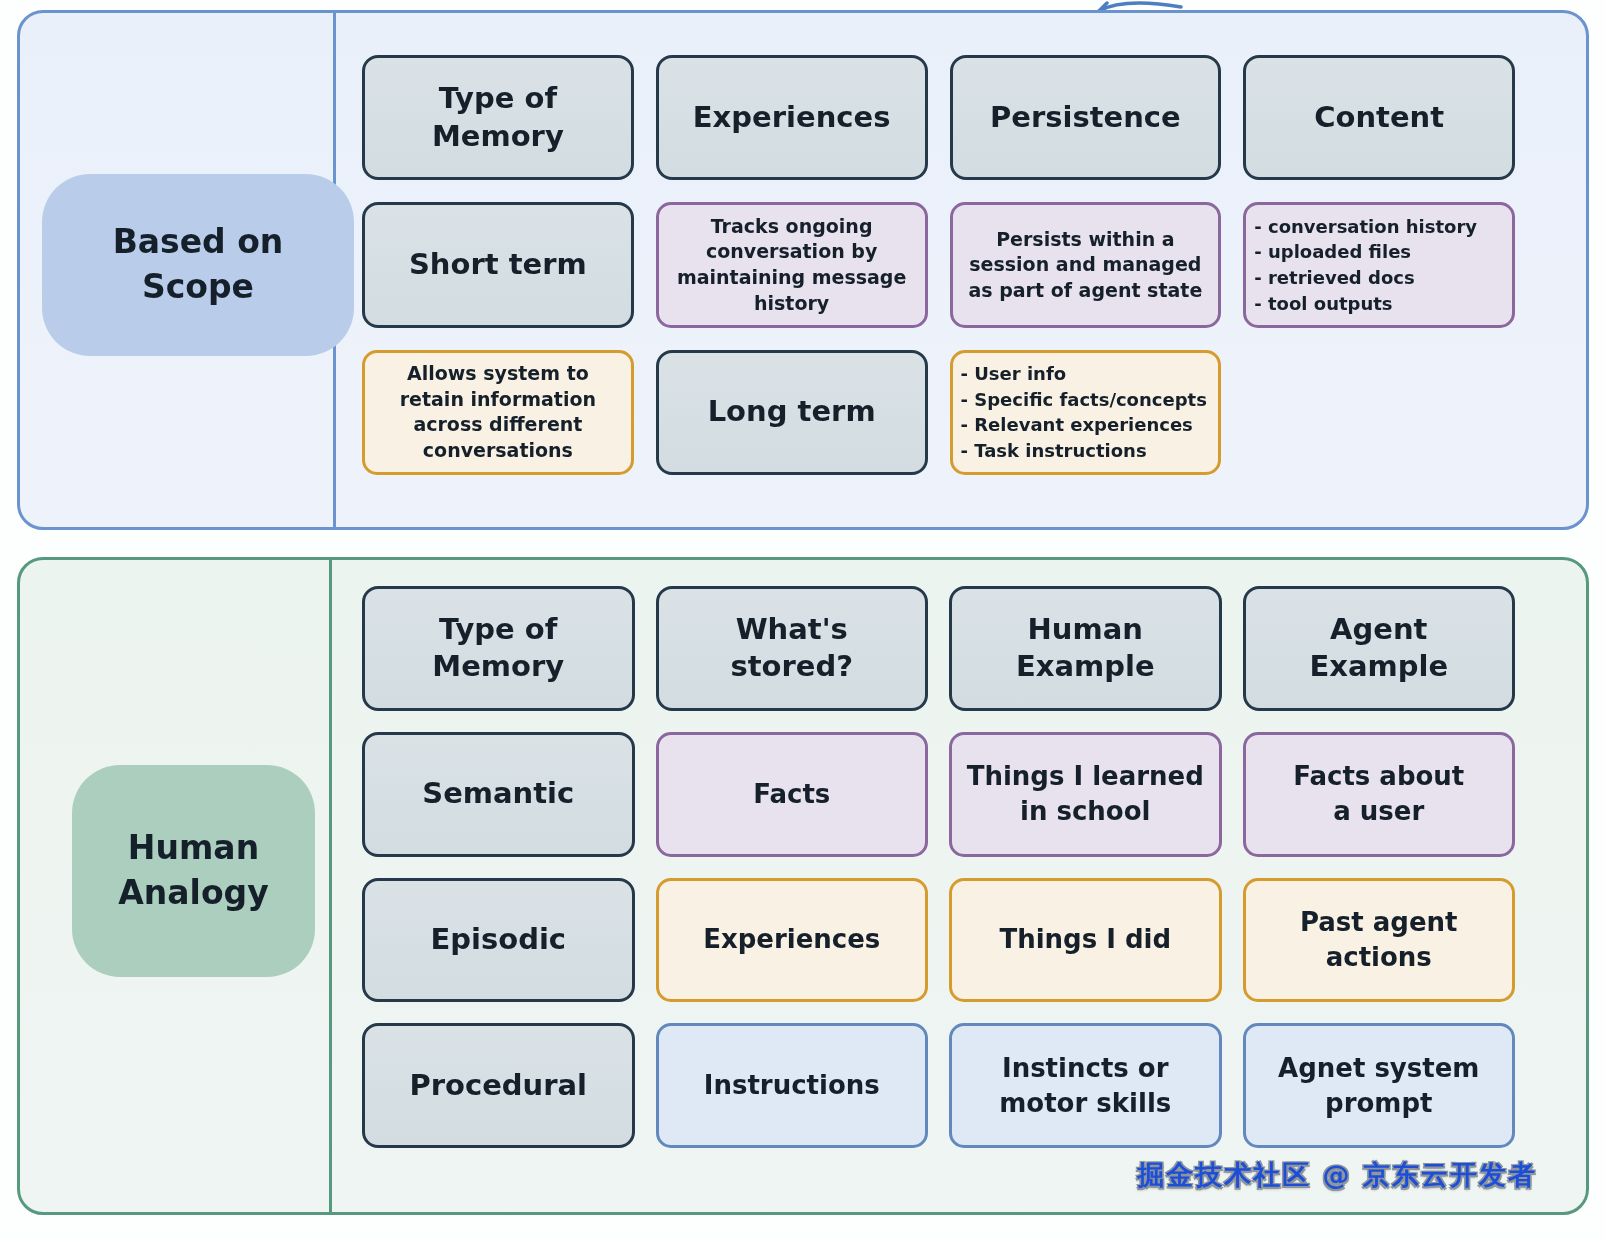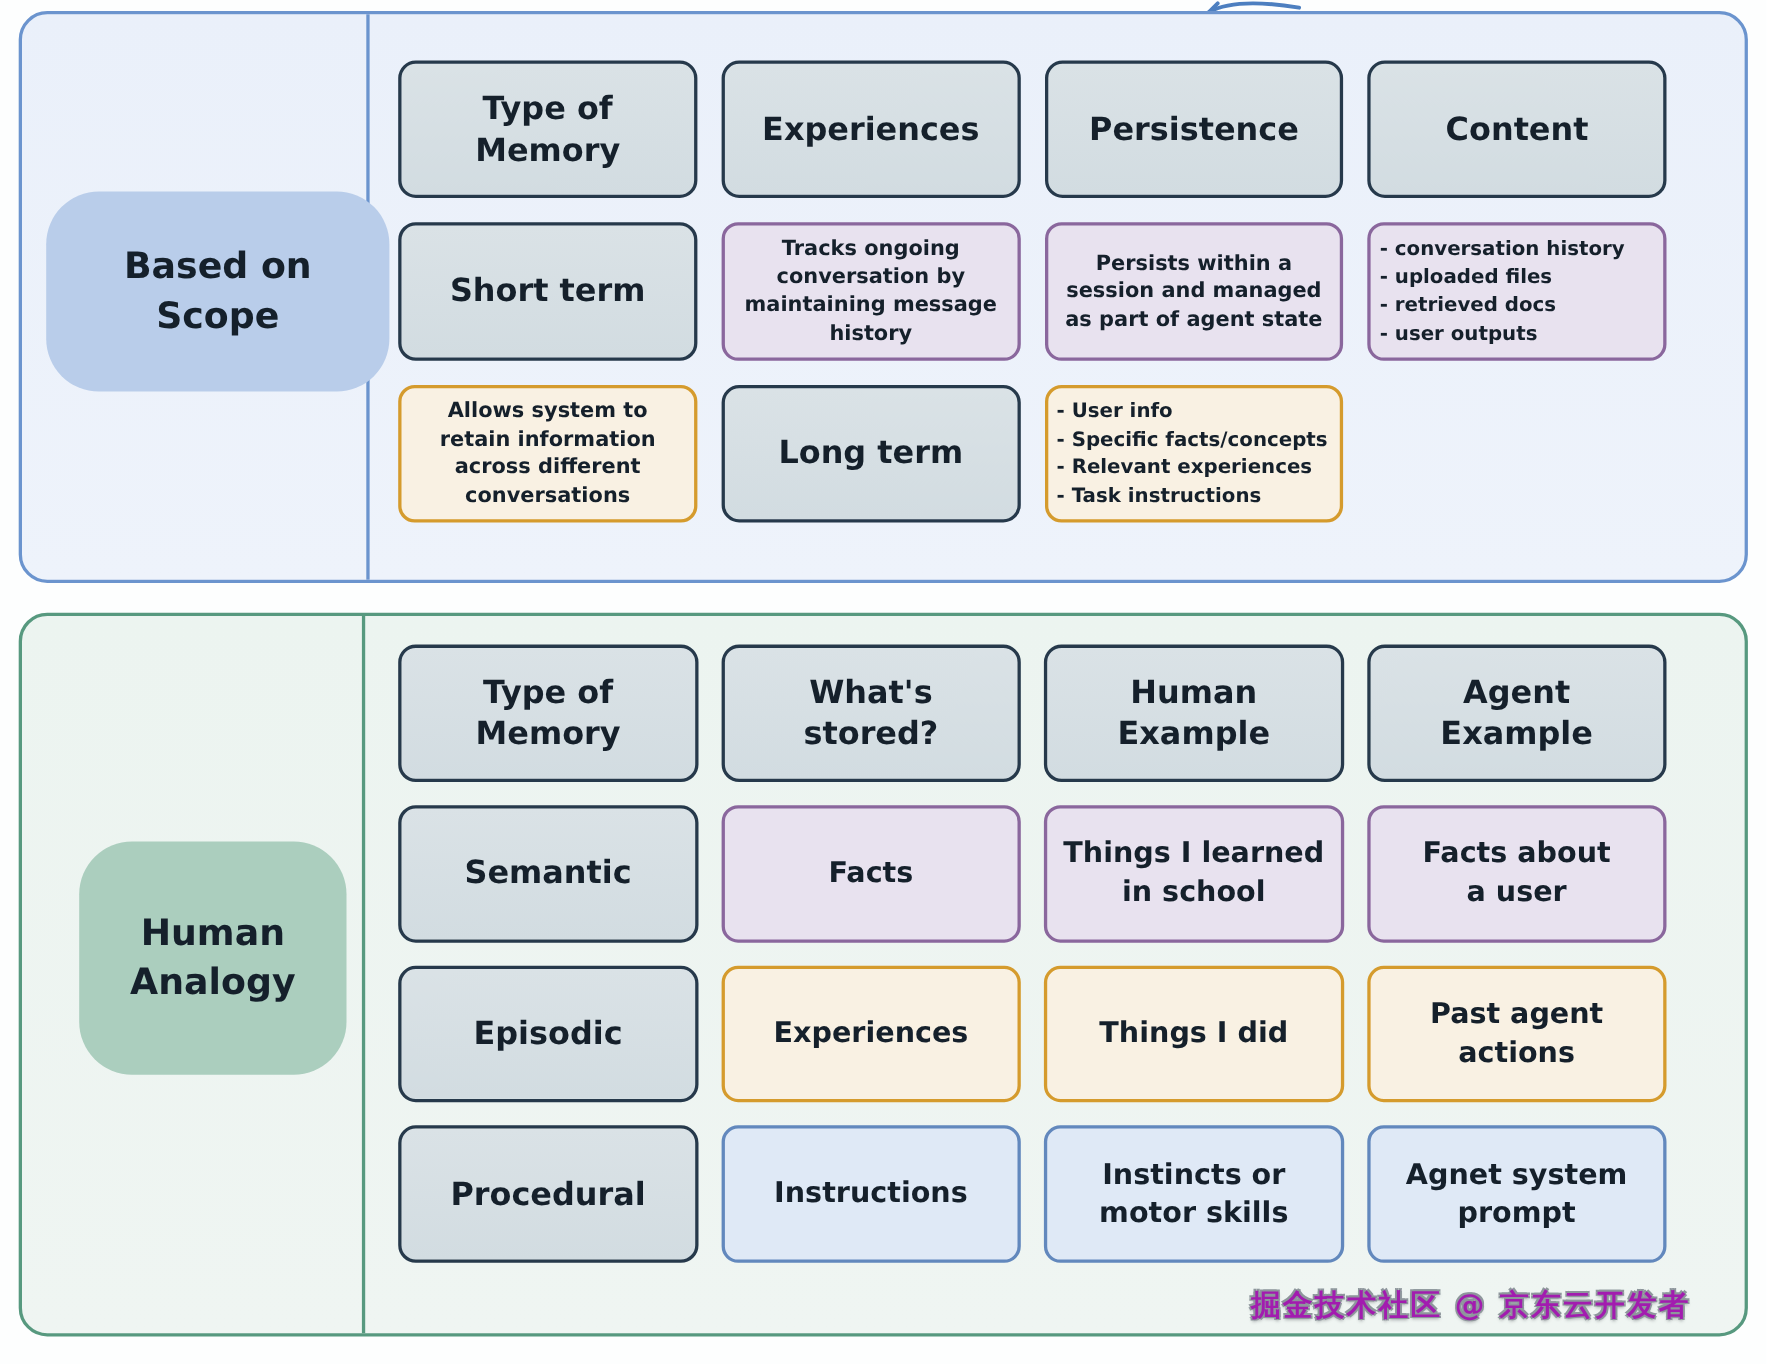--- a/index.html
+++ b/index.html
@@ -86,23 +86,23 @@
   .cell.big{font-size:26px;font-weight:bold;line-height:1.35;}
   .cell.list{
     align-items:flex-start;justify-content:center;
     text-align:left;
     padding-right:6px;
     font-size:18px;font-weight:600;line-height:1.42;
   }
   .cell.list > div{white-space:pre;}
   .watermark{
     position:absolute;
-    right:69px;bottom:36px;
+    right:69px;bottom:47px;
     font-size:27px;font-weight:bold;
-    color:#a21caf;
+    color:#1d4ed8;
     text-shadow:
       -1.5px -1.5px 0 #8e969c,
        1.5px -1.5px 0 #8e969c,
       -1.5px  1.5px 0 #8e969c,
        1.5px  1.5px 0 #8e969c,
        0 2px 3px rgba(60,65,70,.45);
     letter-spacing:2px;
   }
   .top-squiggle{position:absolute;left:1095px;top:0;}
 </style>
@@ -132,21 +132,21 @@
       <div class="cell hd">Persistence</div>
       <div class="cell hd">Content</div>
 
       <div class="cell hd">Short term</div>
       <div class="cell purple body">Tracks ongoing conversation by maintaining message history</div>
       <div class="cell purple body">Persists within a session and managed as part of agent state</div>
       <div class="cell purple list">
         <div>- conversation history</div>
         <div>- uploaded files</div>
         <div>- retrieved docs</div>
-        <div>- user outputs</div>
+        <div>- tool outputs</div>
       </div>
 
       <div class="cell orange body">Allows system to retain information across different conversations</div>
       <div class="cell hd">Long term</div>
       <div class="cell orange list">
         <div>- User info</div>
         <div>- Specific facts/concepts</div>
         <div>- Relevant experiences</div>
         <div>- Task instructions</div>
       </div>

